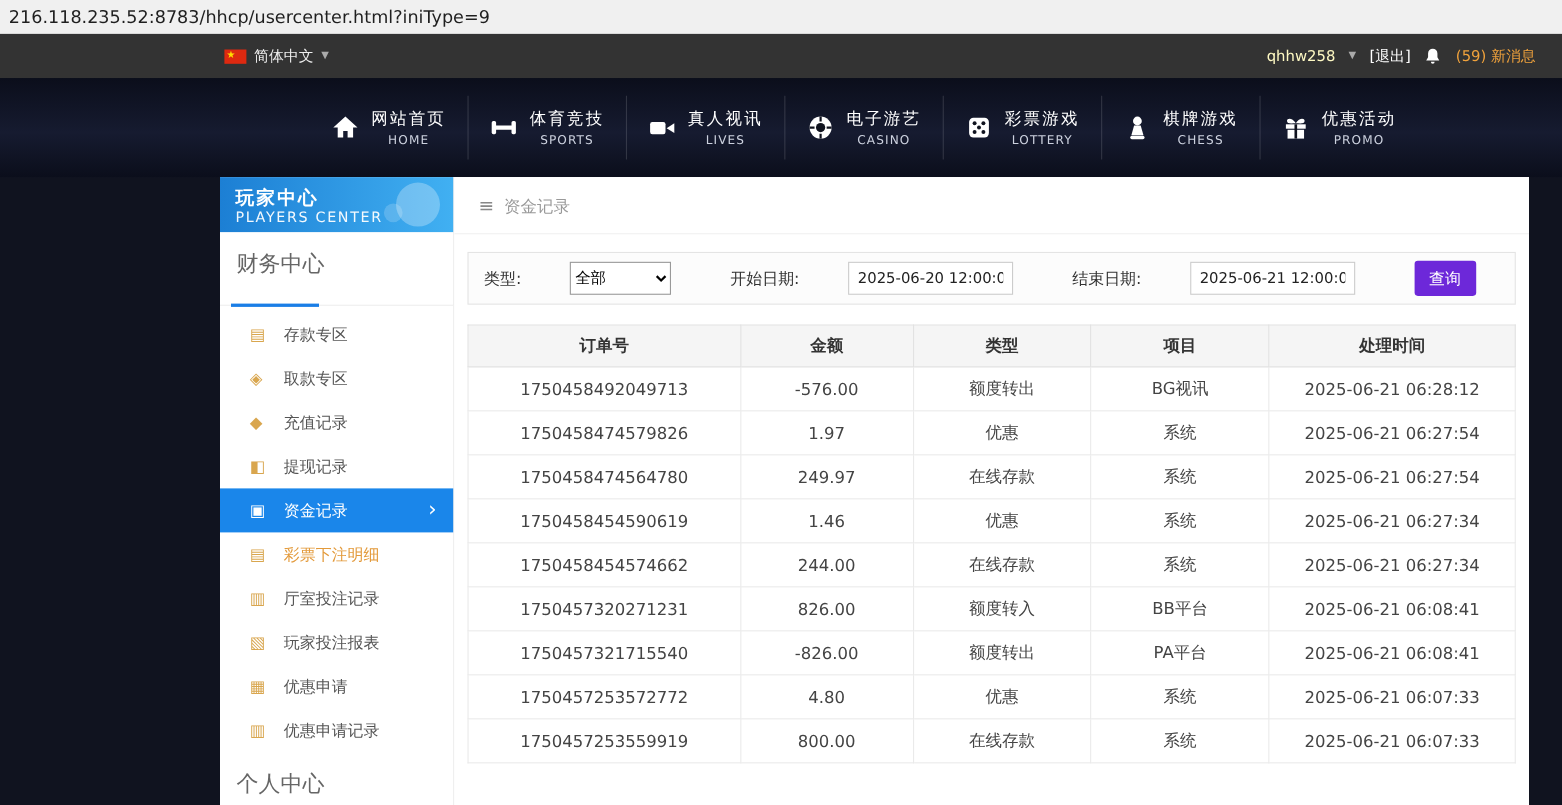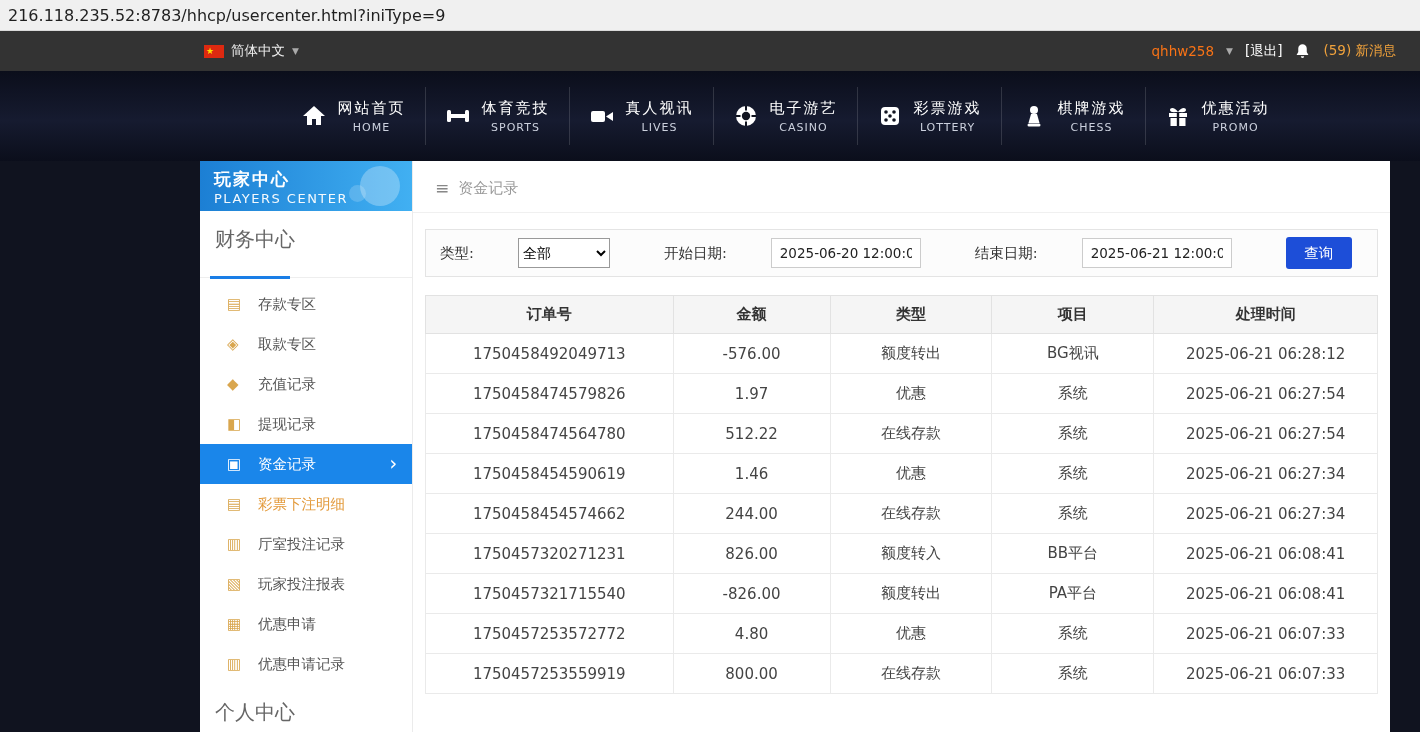--- a/index.html
+++ b/index.html
@@ -12,21 +12,21 @@
              font-size:16px; color:#1f1f1f; }
 
   
   .account-bar { height:40px; background:#333333; display:flex; align-items:center;
                  justify-content:space-between; padding:0 24px 0 204px; }
   .lang { display:flex; align-items:center; gap:7px; color:#eeeeee; font-size:13.5px; cursor:pointer; }
   .flag { width:20px; height:13px; background:#de2910; color:#ffde00; font-size:9px;
           line-height:13px; padding-left:2px; }
   .caret { color:#aaaaaa; font-size:9px; }
   .account-right { display:flex; align-items:center; gap:12px; font-size:13.5px; color:#ffffff; }
-  .username { color:#f97316; cursor:pointer; }
+  .username { color:#fef9c3; cursor:pointer; }
   .logout { color:#ffffff; cursor:pointer; }
   .bell svg { display:block; }
   .messages { color:#f0a23c; cursor:pointer; }
 
   
   .main-nav { height:90px; background:linear-gradient(180deg,#0b0e1b 0%,#161b30 55%,#0b0e1b 100%);
               display:flex; align-items:center; justify-content:center; padding-left:150px; }
   .nav-item { display:flex; align-items:center; gap:11px; padding:0 19px; height:58px;
               border-left:1px solid rgba(255,255,255,.14); cursor:pointer; }
   .nav-item:first-child { border-left:none; }
@@ -65,21 +65,21 @@
                 font-size:15px; border-bottom:1px solid #f0f0f0; }
   .bc-icon { font-size:17px; color:#888; }
 
   .filter-bar { margin:16px 12px 18px; border:1px solid #e4e4e4; background:#fcfcfc;
                 padding:7px 14px; display:flex; align-items:center; font-size:14.5px; color:#333;gap:38px; }
   .filter-bar label { margin-right:6px; white-space:nowrap; }
   .type-select { width:92px; height:30px; border:1px solid #999; font-size:14px; margin-right:16px;
                  background:#fff; font-family:inherit; }
   .date-input { width:150px; height:30px; border:1px solid #cccccc; font-size:13.5px; padding:0 8px;
                 margin-right:16px; color:#222; font-family:inherit; }
-  .search-btn { width:66px; height:32px; background:#1d4ed8; color:#fff; border:none; border-radius:3px;
+  .search-btn { width:56px; height:32px; background:#6d28d9; color:#fff; border:none; border-radius:3px;
                 font-size:14.5px; cursor:pointer; font-family:inherit; }
 
   table.funds { border-collapse:collapse; margin:0 12px; width:calc(100% - 24px);
                 font-size:15px; color:#444; table-layout:fixed; }
   .funds th { background:#f5f5f5; font-weight:bold; color:#333; height:38px; border:1px solid #e2e2e2; }
   .funds td { height:40px; text-align:center; border:1px solid #eaeaea; }
 </style>
 </head>
 <body>
 
@@ -304,21 +304,21 @@
           </tr>
           <tr>
             <td>1750458474579826</td>
             <td>1.97</td>
             <td>优惠</td>
             <td>系统</td>
             <td>2025-06-21 06:27:54</td>
           </tr>
           <tr>
             <td>1750458474564780</td>
-            <td>512.22</td>
+            <td>249.97</td>
             <td>在线存款</td>
             <td>系统</td>
             <td>2025-06-21 06:27:54</td>
           </tr>
           <tr>
             <td>1750458454590619</td>
             <td>1.46</td>
             <td>优惠</td>
             <td>系统</td>
             <td>2025-06-21 06:27:34</td>

